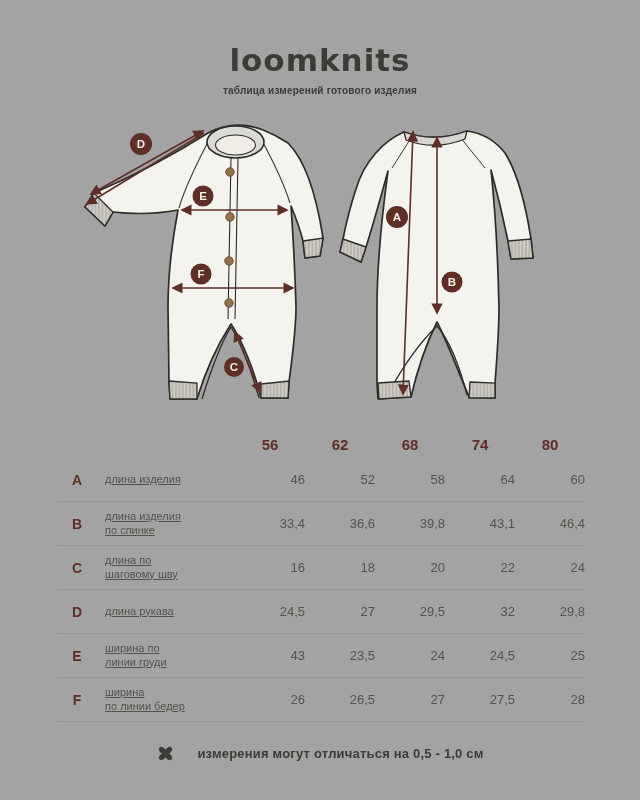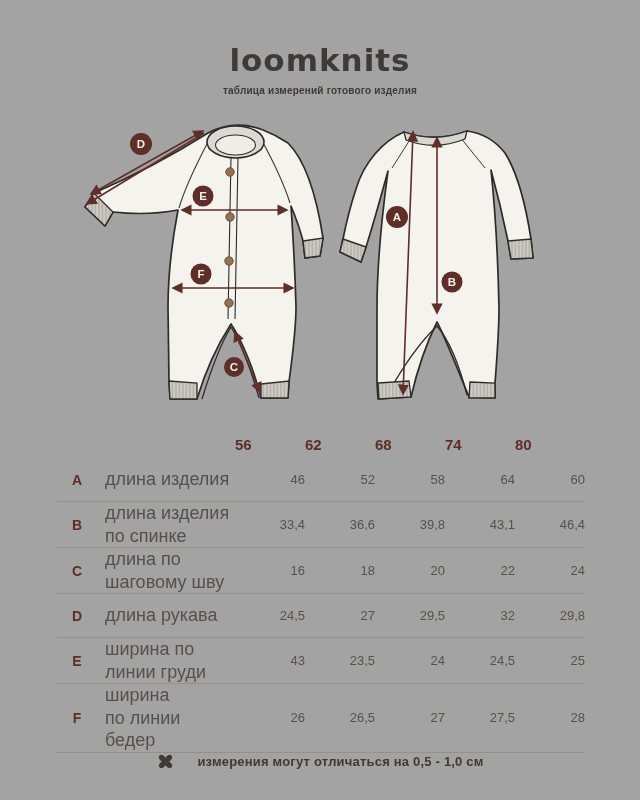--- a/index.html
+++ b/index.html
@@ -7,27 +7,27 @@
         font-family:"Liberation Sans",sans-serif;color:#3d3b36;}
   .logo{position:absolute;top:42px;left:0;width:100%;text-align:center;
         font-family:"DejaVu Sans",sans-serif;font-size:31px;font-weight:bold;
         letter-spacing:1px;color:#3d3b36;}
   .subtitle{position:absolute;top:85px;left:0;width:100%;text-align:center;
         font-size:10px;font-weight:bold;letter-spacing:.2px;color:#3d3b36;}
   .drawing{position:absolute;left:40px;top:100px;width:520px;height:330px;}
   .size-table{position:absolute;left:57px;top:430px;width:528px;border-collapse:collapse;
         color:#55524c;}
   .size-table td{padding:0;vertical-align:middle;}
-  .size-table tr.hdr td{height:28px;font-size:15px;font-weight:bold;color:#5e2e27;}
+  .size-table tr.hdr td{height:28px;text-align:center;font-size:15px;font-weight:bold;color:#5e2e27;}
   .size-table tr.row td{height:43px;border-bottom:1px solid #94918b;}
   .size-table td.letter{text-align:center;font-size:14px;font-weight:bold;color:#5e2e27;}
-  .size-table td.lbl{font-size:18px;line-height:1.25;padding-left:8px;white-space:pre-line;}
+  .size-table td.lbl{font-size:11px;line-height:1.25;padding-left:8px;white-space:pre-line;text-decoration:underline;}
   .size-table td.val{text-align:right;font-size:13px;}
   .footer{position:absolute;top:744px;left:0;width:100%;display:flex;justify-content:center;
-        align-items:center;gap:22px;margin-top:8px;}
+        align-items:center;gap:22px;}
   .footer .note{font-size:13px;font-weight:bold;color:#3d3b36;letter-spacing:.2px;}
   .clover{width:19px;height:19px;display:block;}
 </style>
 </head>
 <body>
 
 <div class="page">
 
   <div class="logo">loomknits</div>
   <div class="subtitle">таблица измерений готового изделия</div>

